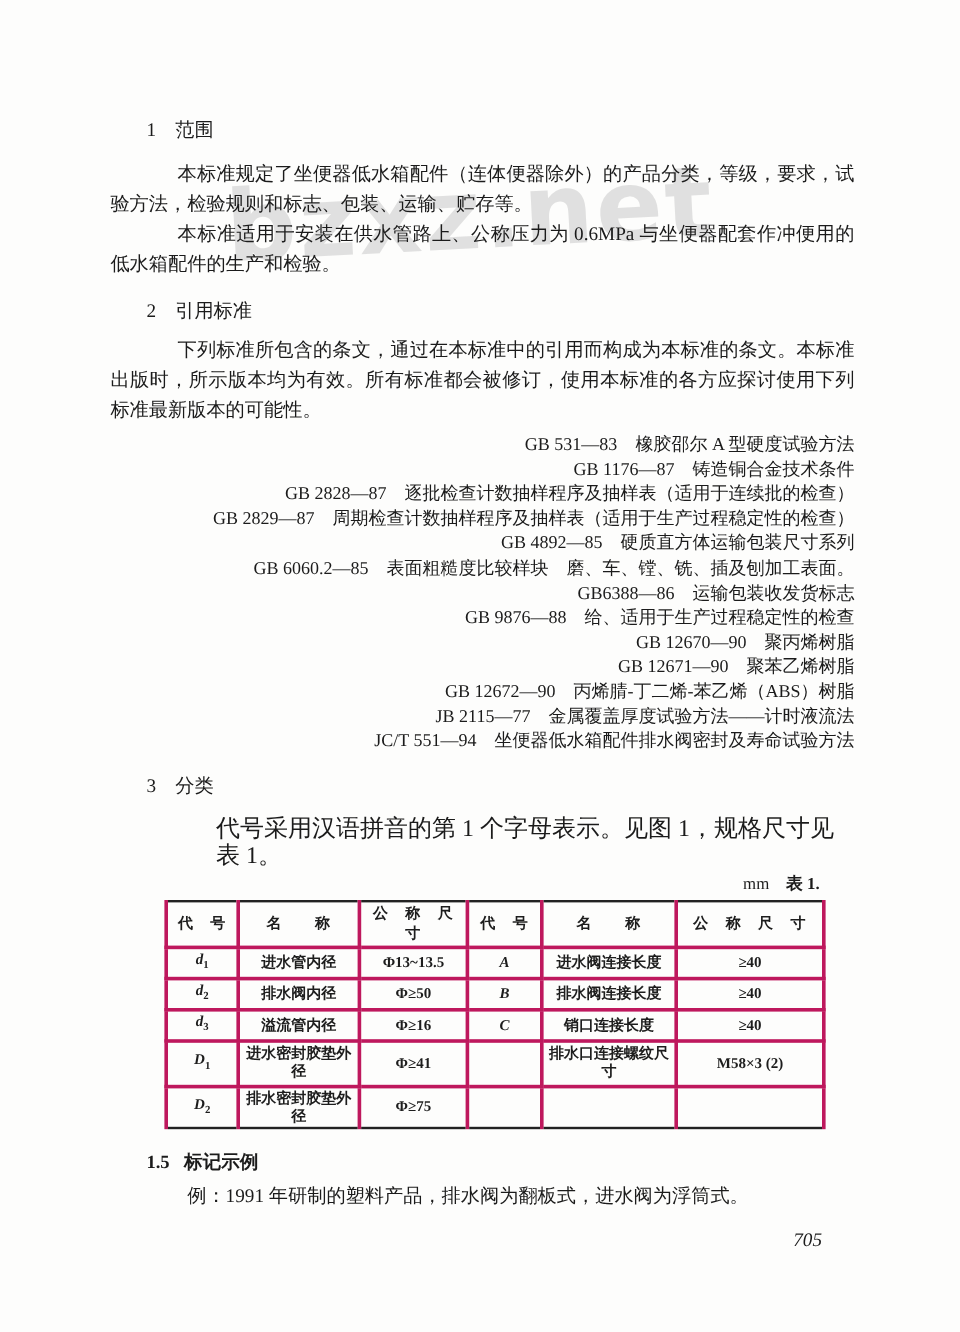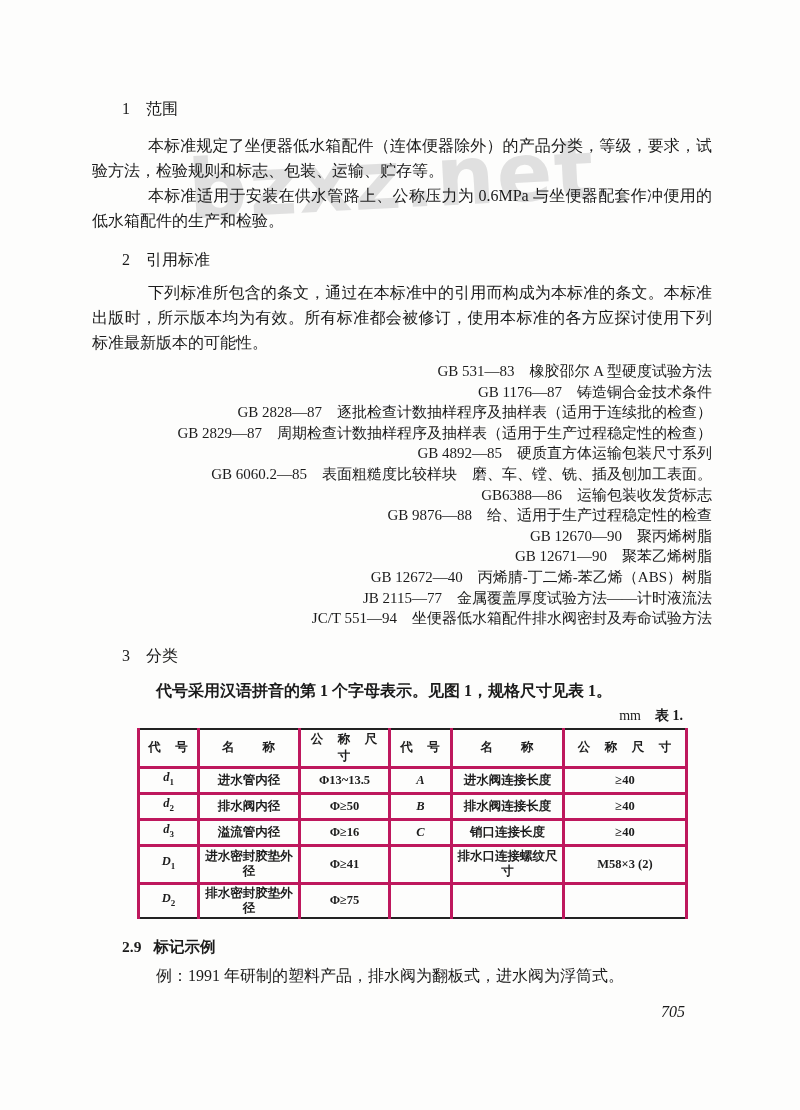--- a/index.html
+++ b/index.html
@@ -36,21 +36,21 @@
     text-indent:56px;
   }
   .mb14{margin-bottom:14px;}
   .mt16{margin-top:16px;}
   .intro{margin-top:10px;}
   .ref-list{margin:6px 0 0 76px;text-align:right;}
   .ref-line{font-size:15px;line-height:20.6px;white-space:nowrap;}
   .ref-code{margin-right:15px;}
   .sub-h{font-size:15.5px;font-weight:bold;margin:0 0 8px 30px;line-height:20px;}
   .sub-h .num{margin-right:12px;}
-  .note-line{font-size:16px;margin:0 0 0 64px;line-height:22px;font-weight:bold;}
+  .note-line{font-size:20px;margin:0 0 0 88px;line-height:22px;}
   .table-block{margin:6px 0 0 45px;width:548px;}
   .tcaption{
     text-align:right;font-size:14px;line-height:16px;margin:2px 2px 4px 0;
   }
   .tcaption .unit{margin-right:14px;}
   .tcaption .lbl{font-weight:bold;}
   table.spec{
     border-collapse:collapse;table-layout:fixed;width:548px;
   }
   table.spec td,table.spec th{
@@ -105,21 +105,21 @@
       <div class="ref-line"><span class="ref-code">GB 531—83</span><span>橡胶邵尔 A 型硬度试验方法</span></div>
       <div class="ref-line"><span class="ref-code">GB 1176—87</span><span>铸造铜合金技术条件</span></div>
       <div class="ref-line"><span class="ref-code">GB 2828—87</span><span>逐批检查计数抽样程序及抽样表（适用于连续批的检查）</span></div>
       <div class="ref-line"><span class="ref-code">GB 2829—87</span><span>周期检查计数抽样程序及抽样表（适用于生产过程稳定性的检查）</span></div>
       <div class="ref-line"><span class="ref-code">GB 4892—85</span><span>硬质直方体运输包装尺寸系列</span></div>
       <div class="ref-line"><span class="ref-code">GB 6060.2—85</span><span>表面粗糙度比较样块　磨、车、镗、铣、插及刨加工表面。</span></div>
       <div class="ref-line"><span class="ref-code">GB6388—86</span><span>运输包装收发货标志</span></div>
       <div class="ref-line"><span class="ref-code">GB 9876—88</span><span>给、适用于生产过程稳定性的检查</span></div>
       <div class="ref-line"><span class="ref-code">GB 12670—90</span><span>聚丙烯树脂</span></div>
       <div class="ref-line"><span class="ref-code">GB 12671—90</span><span>聚苯乙烯树脂</span></div>
-      <div class="ref-line"><span class="ref-code">GB 12672—40</span><span>丙烯腈-丁二烯-苯乙烯（ABS）树脂</span></div>
+      <div class="ref-line"><span class="ref-code">GB 12672—90</span><span>丙烯腈-丁二烯-苯乙烯（ABS）树脂</span></div>
       <div class="ref-line"><span class="ref-code">JB 2115—77</span><span>金属覆盖厚度试验方法——计时液流法</span></div>
       <div class="ref-line"><span class="ref-code">JC/T 551—94</span><span>坐便器低水箱配件排水阀密封及寿命试验方法</span></div>
     </div>
 
     <h2 class="clause-h mt16 mb14">
       <span class="num">3</span><span>分类</span>
     </h2>
 
     <p class="note-line">代号采用汉语拼音的第 1 个字母表示。见图 1，规格尺寸见表 1。</p>
 
@@ -183,20 +183,20 @@
           <td>Φ≥75</td>
           <td class="dbl letter-cell"><i></i></td>
           <td></td>
           <td></td>
         </tr>
         </tbody>
       </table>
     </div>
 
     <h3 class="sub-h mt16" style="margin-top:18px;">
-      <span class="num">2.9</span><span>标记示例</span>
+      <span class="num">1.5</span><span>标记示例</span>
     </h3>
     <p class="example-line">例：1991 年研制的塑料产品，排水阀为翻板式，进水阀为浮筒式。</p>
 
     <div class="pagenum">705</div>
 
   </div>
 </div>
 
 </body></html>

